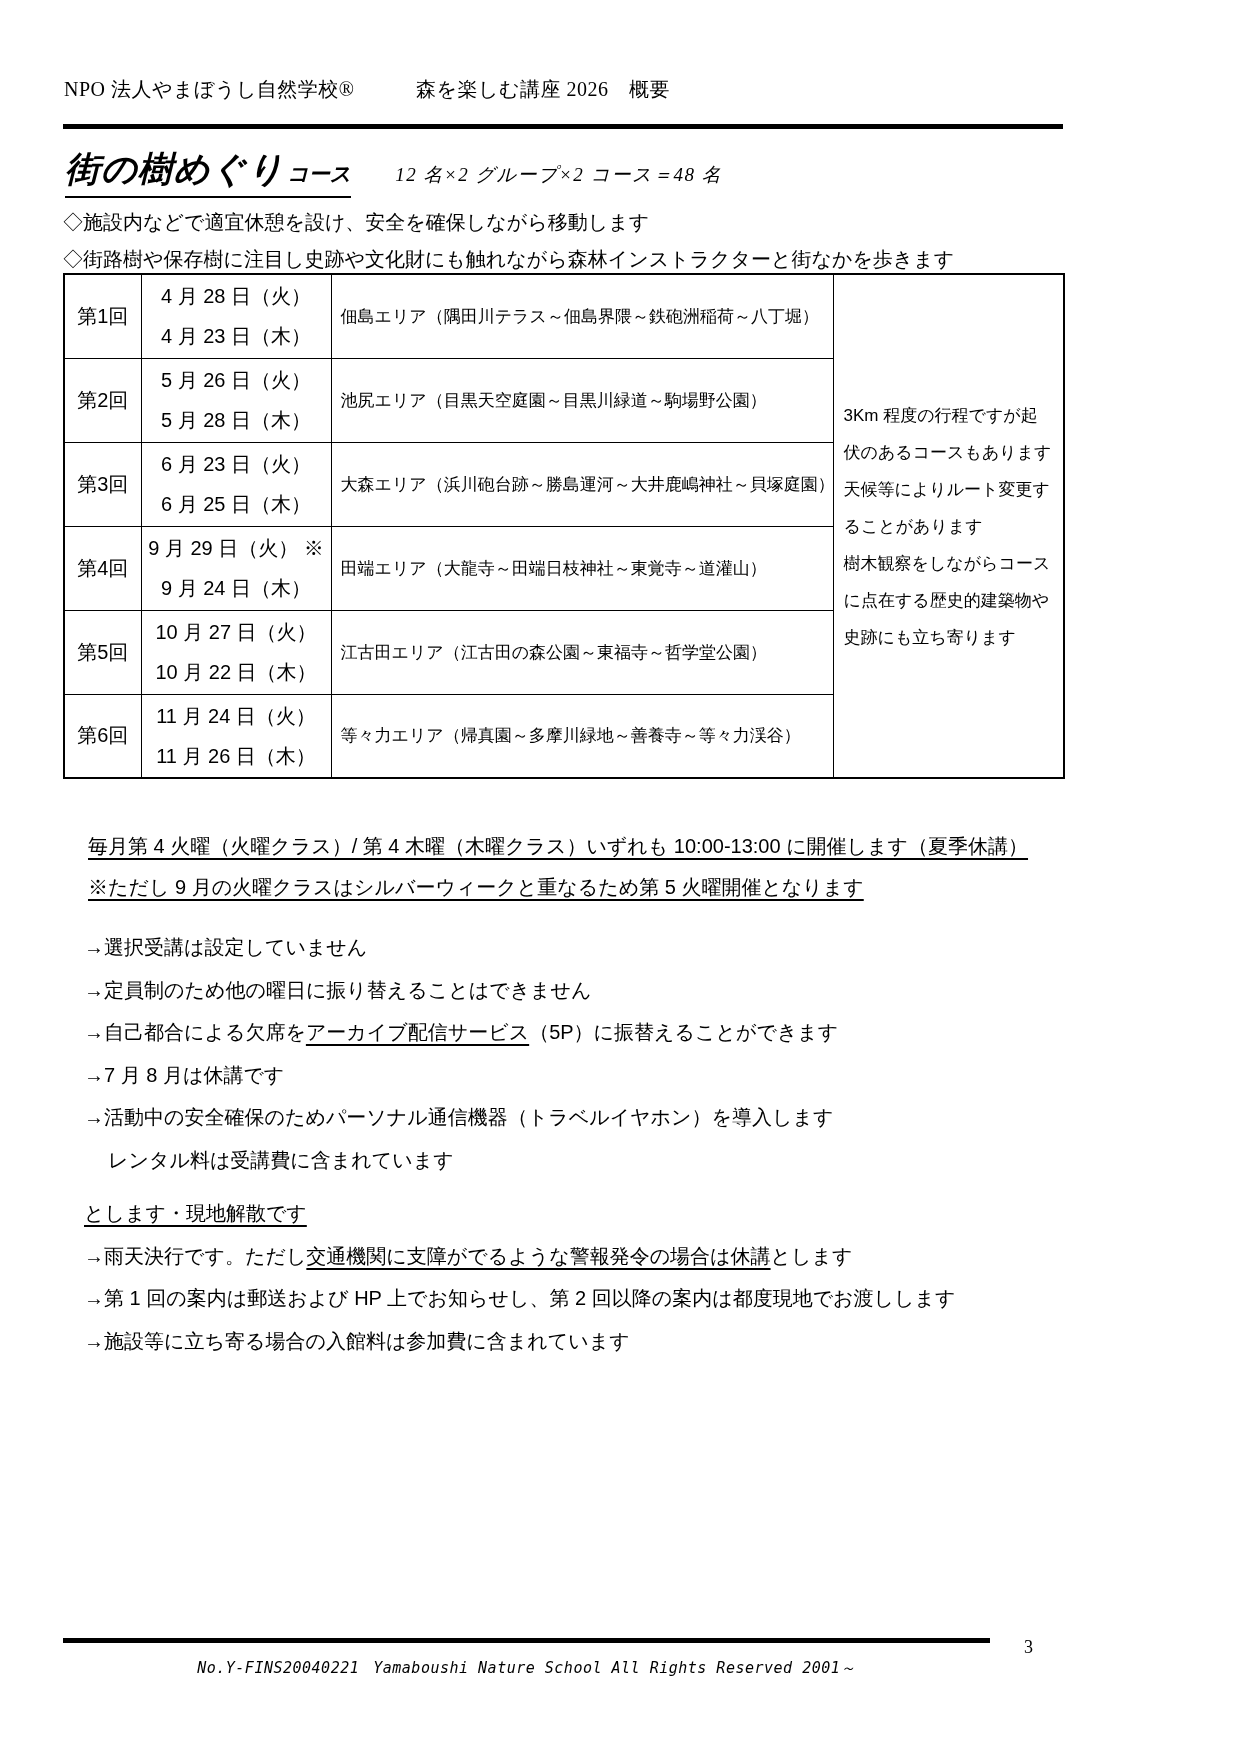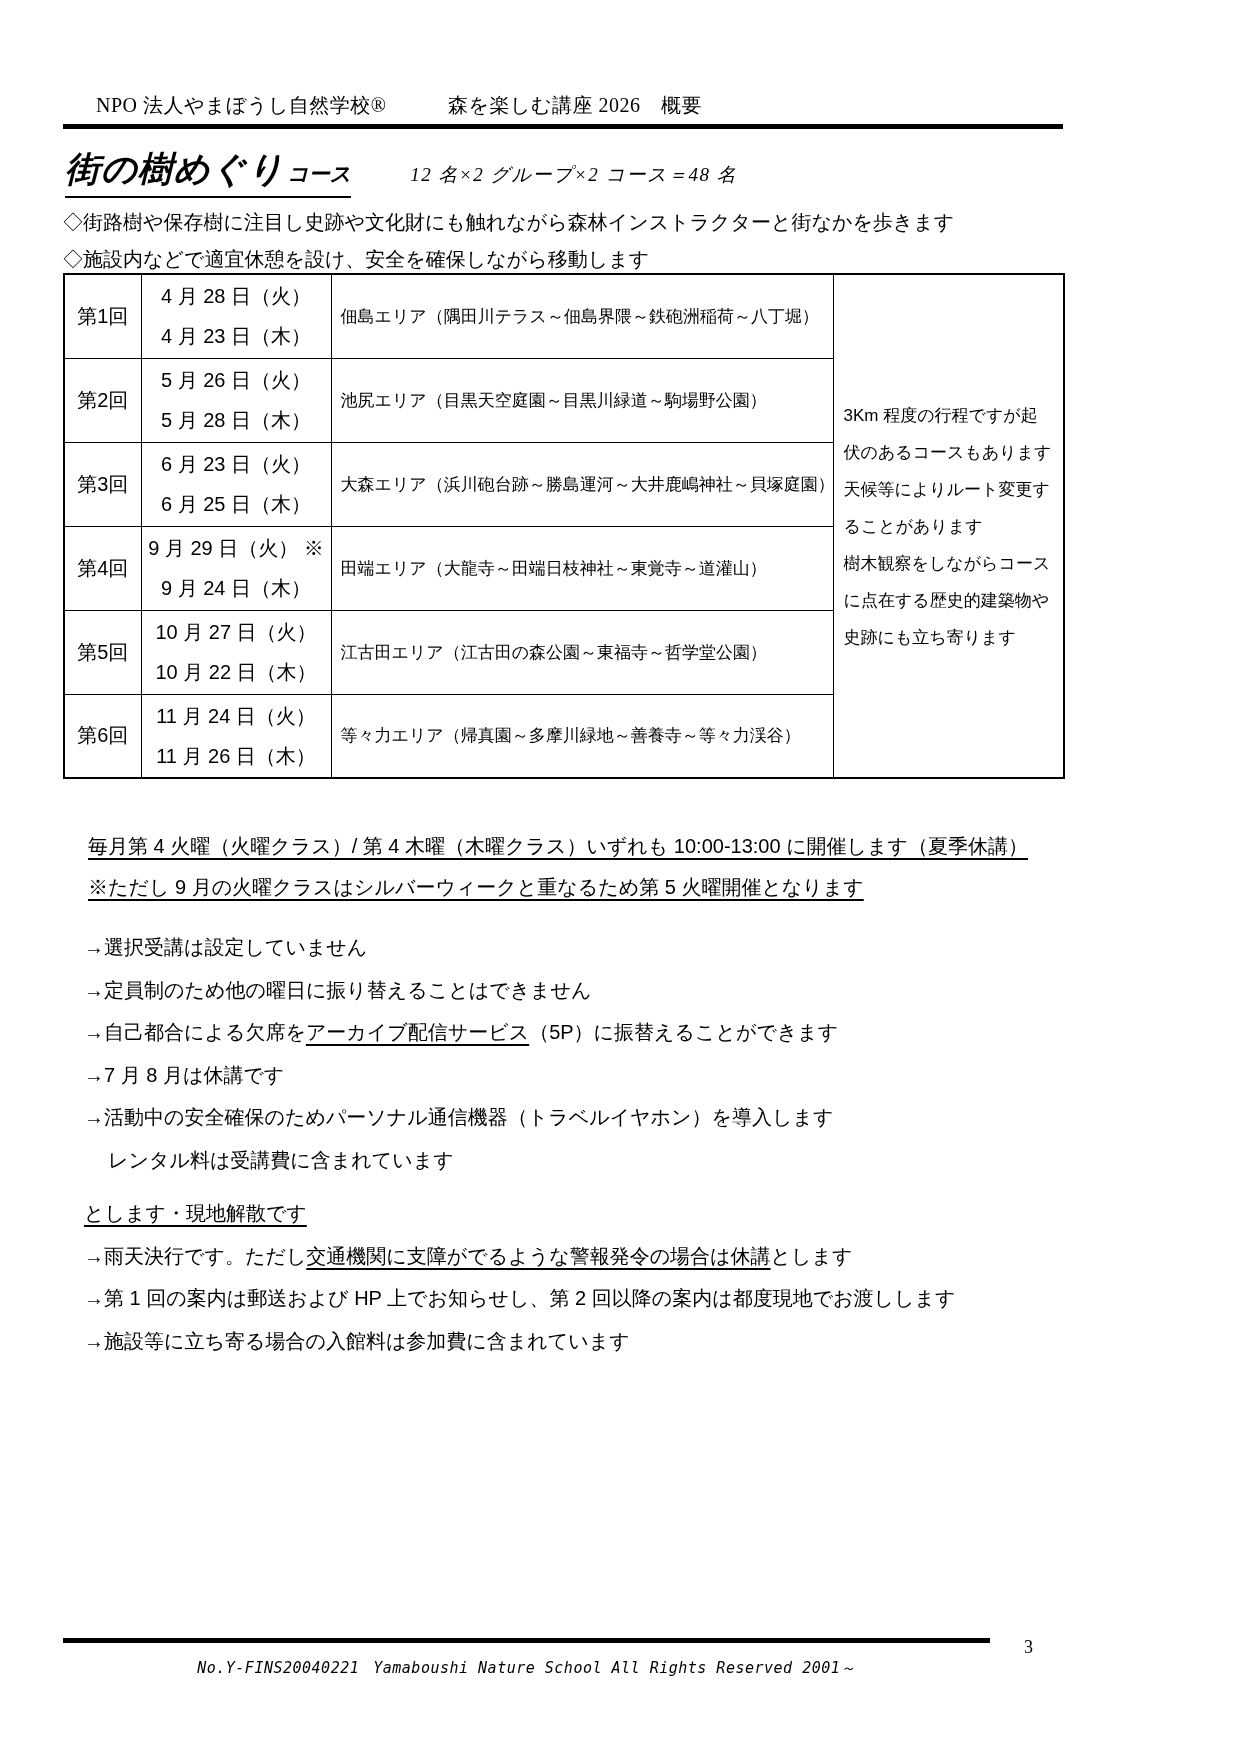--- a/index.html
+++ b/index.html
@@ -7,31 +7,31 @@
   body {
     width:1241px; height:1755px;
     position:relative;
     font-family:"Liberation Sans", sans-serif;
     color:#000;
   }
   .page { position:absolute; inset:0; }
 
   
   .header-title {
-    position:absolute; left:64px; top:92px;
+    position:absolute; left:64px; top:76px;
     font-family:"Liberation Serif", serif;
-    font-size:20px; letter-spacing:0.5px; white-space:pre;margin-left:32px;
+    font-size:20px; letter-spacing:0.5px; white-space:pre;
   }
   .header-rule {
     position:absolute; left:63px; top:124px; width:1000px;
     height:4px; border-top:3px solid #000; border-bottom:2px solid #000;
   }
 
   
-  .title-row { position:absolute; left:65px; top:146px; display:flex; align-items:baseline;gap:15px; }
+  .title-row { position:absolute; left:65px; top:146px; display:flex; align-items:baseline; }
   .title-underline { border-bottom:2.5px solid #000; padding-bottom:3px; display:inline-flex; align-items:baseline; }
   .course-title { font-size:35px; font-weight:bold; font-style:italic; letter-spacing:1px; }
   .course-suffix { font-size:21px; font-weight:bold; font-style:italic; margin-left:3px; }
   .capacity {
     font-family:"Liberation Serif", serif; font-style:italic;
     font-size:19px; margin-left:44px; letter-spacing:1.5px;
   }
 
   
   .bullets { position:absolute; left:63px; top:204px; font-size:20px; line-height:37px; }
@@ -84,22 +84,22 @@
 
   <div class="title-row">
     <span class="title-underline">
         <span class="course-title">街の樹めぐり</span>
         <span class="course-suffix">コース</span>
       </span>
     <span class="capacity">12 名×2 グループ×2 コース＝48 名</span>
   </div>
 
   <div class="bullets" id="bullets">
+      <div class="bullet-line">◇施設内などで適宜休憩を設け、安全を確保しながら移動します</div>
       <div class="bullet-line">◇街路樹や保存樹に注目し史跡や文化財にも触れながら森林インストラクターと街なかを歩きます</div>
-      <div class="bullet-line">◇施設内などで適宜休憩を設け、安全を確保しながら移動します</div>
     </div>
 
   <table class="schedule-table">
     <colgroup>
       <col style="width:77px">
         <col style="width:190px">
         <col style="width:502px">
         <col style="width:231px">
     </colgroup>
     <tbody id="schedule-body">

